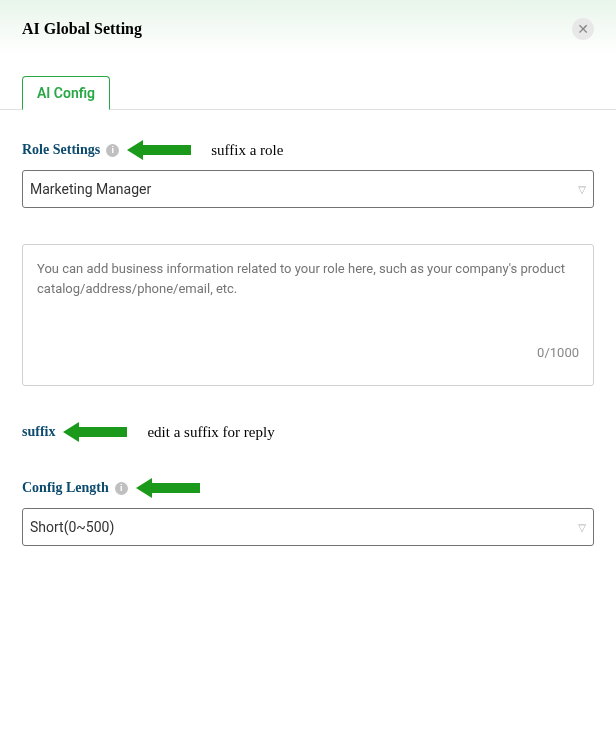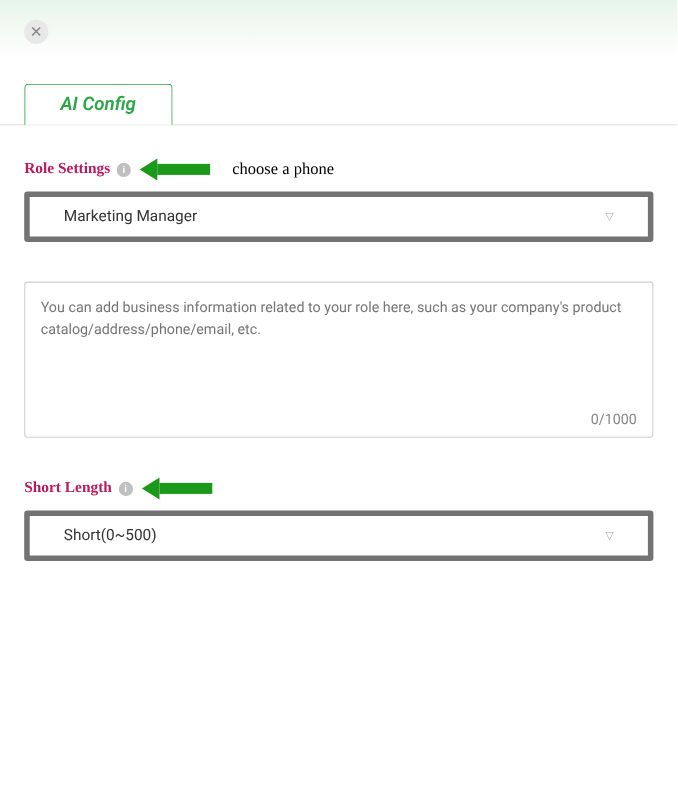--- a/index.html
+++ b/index.html
@@ -45,29 +45,28 @@
       font-size: 14px;
     }
     .tabs {
       display: flex;
       padding: 22px 22px 0 22px;
       border-bottom: 1px solid #e0e0e0;
       gap: 54px;
       align-items: flex-end;
     }
     .tab {
-      padding: 8px 32px;
+      padding: 8px 14px;
       cursor: pointer;
-      font-size: 17px;
+      font-size: 14px;
       color: #555;
       border: 1px solid transparent;
       border-bottom: none;
       margin-bottom: -1px;
       font-weight: 500;
-      font-style: italic;
     }
     .tab.active {
       color: #28a745;
       border: 1px solid #28a745;
       border-bottom: 1px solid #fff;
       border-radius: 4px 4px 0 0;
       font-weight: 600;
     }
     .content {
       padding: 30px 22px;
@@ -78,21 +77,21 @@
     }
     .field-label-row {
       display: flex;
       align-items: center;
       margin-bottom: 10px;
       gap: 6px;
     }
     .field-label {
       font-weight: 700;
       font-size: 14px;
-      color: #be185d;
+      color: #0c4a6e;
       font-family: Georgia, 'Times New Roman', serif;
     }
     .info-icon {
       width: 13px;
       height: 13px;
       border-radius: 50%;
       background: #c0c0c0;
       color: #fff;
       font-size: 9px;
       display: inline-flex;
@@ -120,23 +119,23 @@
     }
     .annotation-text {
       margin-left: 14px;
       font-family: Georgia, 'Times New Roman', serif;
       font-size: 15px;
       color: #000;
       font-weight: 500;
     }
     .select-box {
       width: 100%;
-      border: 5px solid #737373;
+      border: 1px solid #737373;
       border-radius: 3px;
-      padding: 10px 31px;
+      padding: 10px 7px;
       font-size: 14px;
       color: #333;
       display: flex;
       justify-content: space-between;
       align-items: center;
       cursor: pointer;
       background: #fff;
     }
     .select-box .chevron {
       color: #aaa;
@@ -161,71 +160,80 @@
       line-height: 1.5;
     }
     .textarea-lg {
       height: 136px;
     }
     .textarea-sm {
       height: 72px;
     }
     .char-counter {
       position: absolute;
-      bottom: 8px;
+      bottom: 25px;
       right: 14px;
       font-size: 13px;
       color: #888;
     }
   </style>
 </head>
 <body>
 
 <div class="container">
   <div class="header">
+    <div class="header-title">AI Global Setting</div>
     <div class="close-btn">
       <span>✕</span>
     </div>
   </div>
 
   <div class="tabs">
     <div class="tab active">AI Config</div>
   </div>
 
   <div class="content">
 
     <div class="field-group">
       <div class="field-label-row">
         <span class="field-label">Role Settings</span>
         <span class="info-icon">i</span>
         <span class="arrow-annotation">
           <span class="arrow-left"></span>
           <span class="arrow-body"></span>
         </span>
-        <span class="annotation-text">choose a phone</span>
+        <span class="annotation-text">suffix a role</span>
       </div>
       <div class="select-box">
         <span>Marketing Manager</span>
         <span class="chevron">▽</span>
       </div>
     </div>
 
     <div class="field-group">
       <div class="textarea-wrapper">
         <textarea class="textarea-box textarea-lg" placeholder="You can add business information related to your role here, such as your company's product catalog/address/phone/email, etc." style=""></textarea>
         <div class="char-counter">0/1000</div>
       </div>
     </div>
 
     <div class="field-group">
-    </div>
-
-    <div class="field-group">
       <div class="field-label-row">
-        <span class="field-label">Short Length</span>
+        <span class="field-label">suffix</span>
+        <span class="arrow-annotation">
+          <span class="arrow-left"></span>
+          <span class="arrow-body"></span>
+        </span>
+        <span class="annotation-text">edit a suffix for reply</span>
+      </div>
+    </div>
+
+    <div class="field-group">
+      <div class="field-label-row">
+        <span class="field-label">Config Length</span>
         <span class="info-icon">i</span>
         <span class="arrow-annotation">
           <span class="arrow-left"></span>
           <span class="arrow-body"></span>
         </span>
       </div>
       <div class="select-box">
         <span>Short(0~500)</span>
         <span class="chevron">▽</span>
       </div>

